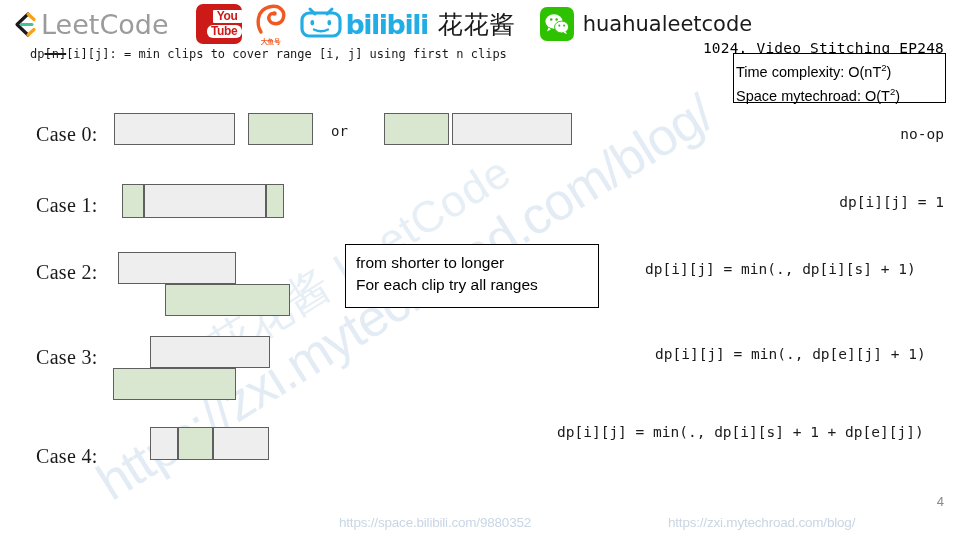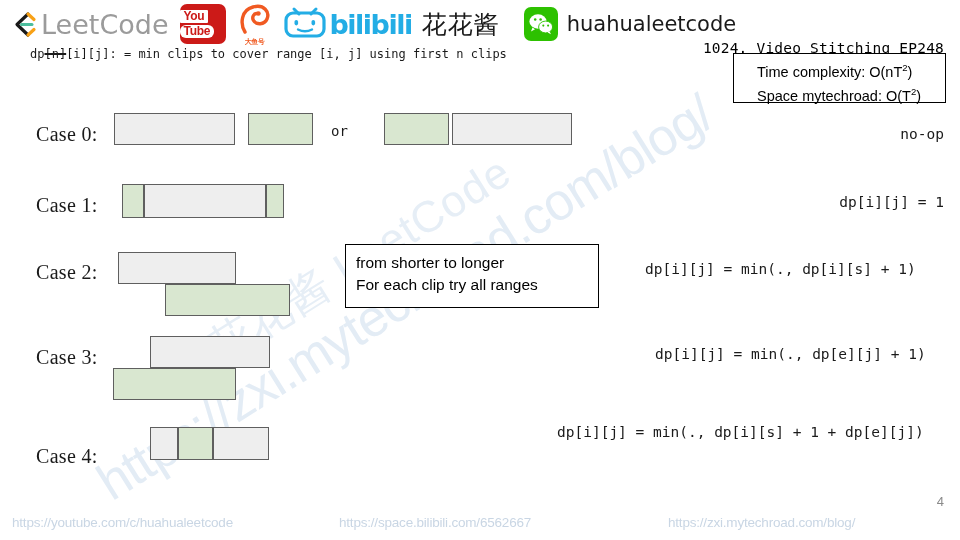--- a/index.html
+++ b/index.html
@@ -94,24 +94,25 @@
     line-height: 1;
     margin-right: 11px;
   }
   .yt-badge {
     width: 46px;
     height: 40px;
     background: #cc1a18;
     border-radius: 7px;
     display: flex;
     flex-direction: column;
-    align-items: flex-start;
+    align-items: flex-end;
     justify-content: center;
     margin-right: 10px;
     flex: none;
+    margin-left: 16px;
   }
   .yt-badge .yt-you,
   .yt-badge .yt-tube {
     background: #ffffff;
     color: #cc1a18;
     font-family: "Liberation Sans", sans-serif;
     font-weight: bold;
     font-size: 12px;
     line-height: 13px;
     padding: 0 4px;
@@ -209,21 +210,21 @@
   
   .complexity-box {
     position: absolute;
     left: 733px;
     top: 53px;
     width: 213px;
     height: 50px;
     border: 1.6px solid #000000;
     background: #ffffff;
     box-sizing: border-box;
-    padding: 4px 0 0 23px;
+    padding: 4px 0 0 2px;
   }
   .complexity-box .cline {
     font-family: "Liberation Sans", sans-serif;
     font-size: 14.5px;
     color: #000000;
     line-height: 20px;
     white-space: nowrap;
   }
   .complexity-box sup { font-size: 9.5px; vertical-align: super; }
 
@@ -408,19 +409,18 @@
     <div class="box gray" id="c3-gray" style="left: 150px; top: 336px; width: 120px; height: 32px; background: rgb(238, 238, 238); border-color: rgb(95, 95, 95);"></div>
     <div class="box green" id="c3-green" style="left: 113px; top: 368px; width: 123px; height: 32px; background: rgb(217, 231, 208); border-color: rgb(95, 95, 95);"></div>
     <div class="formula" style="left:655px; top:346px;">dp[i][j] = min(., dp[e][j] + 1)</div>
 
     <div class="case-label" style="left:36px; top:445px;">Case 4:</div>
     <div class="box gray" id="c4-gray-a" style="left: 150px; top: 427px; width: 28px; height: 33px; background: rgb(238, 238, 238); border-color: rgb(95, 95, 95);"></div>
     <div class="box green" id="c4-green-m" style="left: 178px; top: 427px; width: 35px; height: 33px; background: rgb(217, 231, 208); border-color: rgb(95, 95, 95);"></div>
     <div class="box gray" id="c4-gray-b" style="left: 213px; top: 427px; width: 56px; height: 33px; background: rgb(238, 238, 238); border-color: rgb(95, 95, 95);"></div>
     <div class="formula" style="left:557px; top:424px;">dp[i][j] = min(., dp[i][s] + 1 + dp[e][j])</div>
 
-    <div class="footer-link" style="left:12px;">https://youtube.com/c/huahualeetcode</div>
-    <div class="footer-link" style="left:339px;">https://space.bilibili.com/6562667</div>
+    <div class="footer-link" style="left:339px;">https://space.bilibili.com/9880352</div>
     <div class="footer-link" style="left:668px;">https://zxi.mytechroad.com/blog/</div>
     <div class="page-num">4</div>
 
   </div>
 </div>
 
 </body></html>

